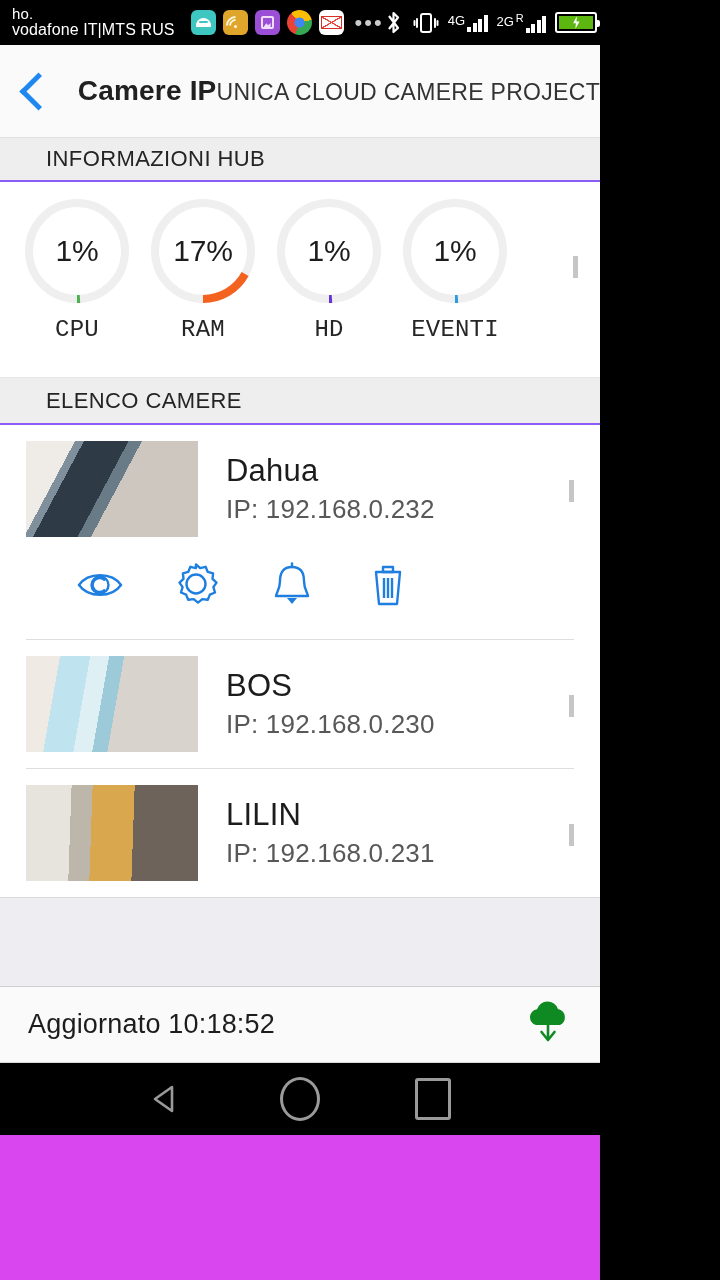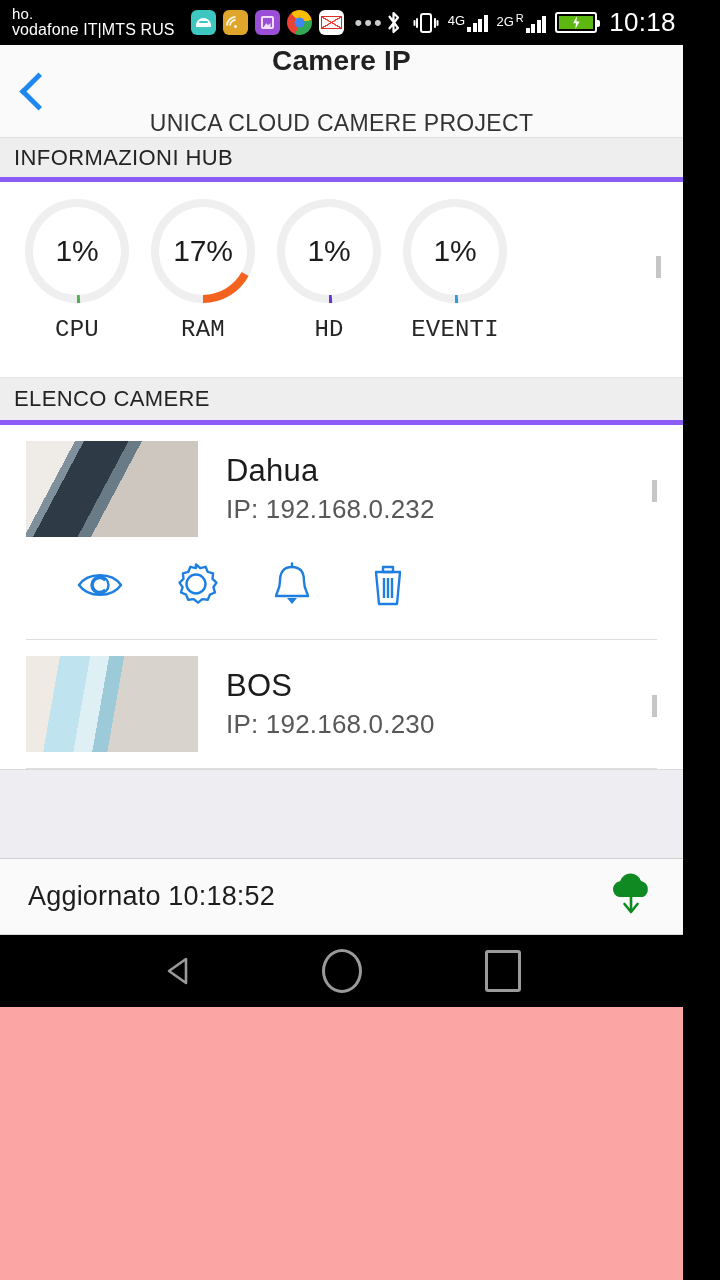--- a/index.html
+++ b/index.html
@@ -6,24 +6,24 @@
     margin: 0;
     padding: 0;
     background: #000;
   }
   body {
     font-family: "Liberation Sans", sans-serif;
     -webkit-font-smoothing: antialiased;
   }
   .device {
     position: relative;
-    width: 683px;
+    width: 600px;
     height: 1280px;
     overflow: hidden;
-    background: #fca5a5;
+    background: #d946ef;
   }
 
   
   .statusbar {
     position: relative;
     height: 45px;
     background: #000000;
     color: #ffffff;
     display: flex;
     align-items: center;
@@ -154,21 +154,21 @@
   }
   .chev-left {
     width: 22px; height: 22px;
     border-left: 5px solid #1e88f0;
     border-bottom: 5px solid #1e88f0;
     transform: rotate(45deg);
     margin-left: 6px;
   }
   .titles {
     position:absolute; left:0; right:0; top:0; bottom:0;
-    display:flex; flex-direction:column; align-items:center; justify-content:space-between;
+    display:flex; flex-direction:row; align-items:center; justify-content:flex-end;
     pointer-events:none;
   }
   .title-main {
     font-size: 28px; font-weight: bold; color:#212121; letter-spacing:.2px;
     line-height: 1.15;
   }
   .title-sub {
     font-size: 23px; color:#333333; letter-spacing:.3px; margin-top:2px;
   }
   .logo {
@@ -176,25 +176,25 @@
     width: 64px; height:64px; position:relative; flex:0 0 auto;
     background:#fdfdfd; border-radius: 14px;
     cursor:pointer;
   }
 
   
   .section {
     background:#eeeeee;
     height: 44px;
     display:flex; align-items:center;
-    padding-left: 14px;
+    padding-left: 46px;
     font-size: 22px;
     color:#242424;
     letter-spacing:.4px;
-    border-bottom:5px solid #8b5cf6;
+    border-bottom:2px solid #8b5cf6;
     box-sizing:border-box;
   }
   .section.tall { height: 47px; }
 
   
   .hubinfo {
     background:#ffffff;
     height: 196px;
     display:flex;
     align-items:flex-start;
@@ -477,20 +477,28 @@
       <div class="divider"></div>
       <div class="camrow">
         <div class="thumb" style="background:linear-gradient(100deg,#efeae4 0 18%,#bfe4ef 18% 34%,#dff0f5 34% 44%,#9dcad9 44% 52%,#d8d4cd 52% 100%)"></div>
         <div class="caminfo">
           <div class="camname">BOS</div>
           <div class="camip">IP: 192.168.0.230</div>
         </div>
         <div class="camchev"><span class="chev down"></span></div>
       </div>
       <div class="divider"></div>
+      <div class="camrow">
+        <div class="thumb" style="background:linear-gradient(92deg,#e7e3dd 0 26%,#bdb6ab 26% 38%,#d9a84e 38% 62%,#6d635a 62% 100%)"></div>
+        <div class="caminfo">
+          <div class="camname">LILIN</div>
+          <div class="camip">IP: 192.168.0.231</div>
+        </div>
+        <div class="camchev"><span class="chev down"></span></div>
+      </div>
     </div>
 
   <div class="filler"></div>
 
   <div class="footer">
     <span class="txt">Aggiornato 10:18:52</span>
     <span class="cloud">
       <svg width="56" height="56" viewBox="0 0 56 56">
         <path d="M16 30 A8 8 0 0 1 17 14.3 A11 11 0 0 1 38 14 A8.5 8.5 0 0 1 40 30 Z" fill="#0f8a22"></path>
         <path d="M28 19 L28 44" stroke="#0f8a22" stroke-width="2.6"></path>

